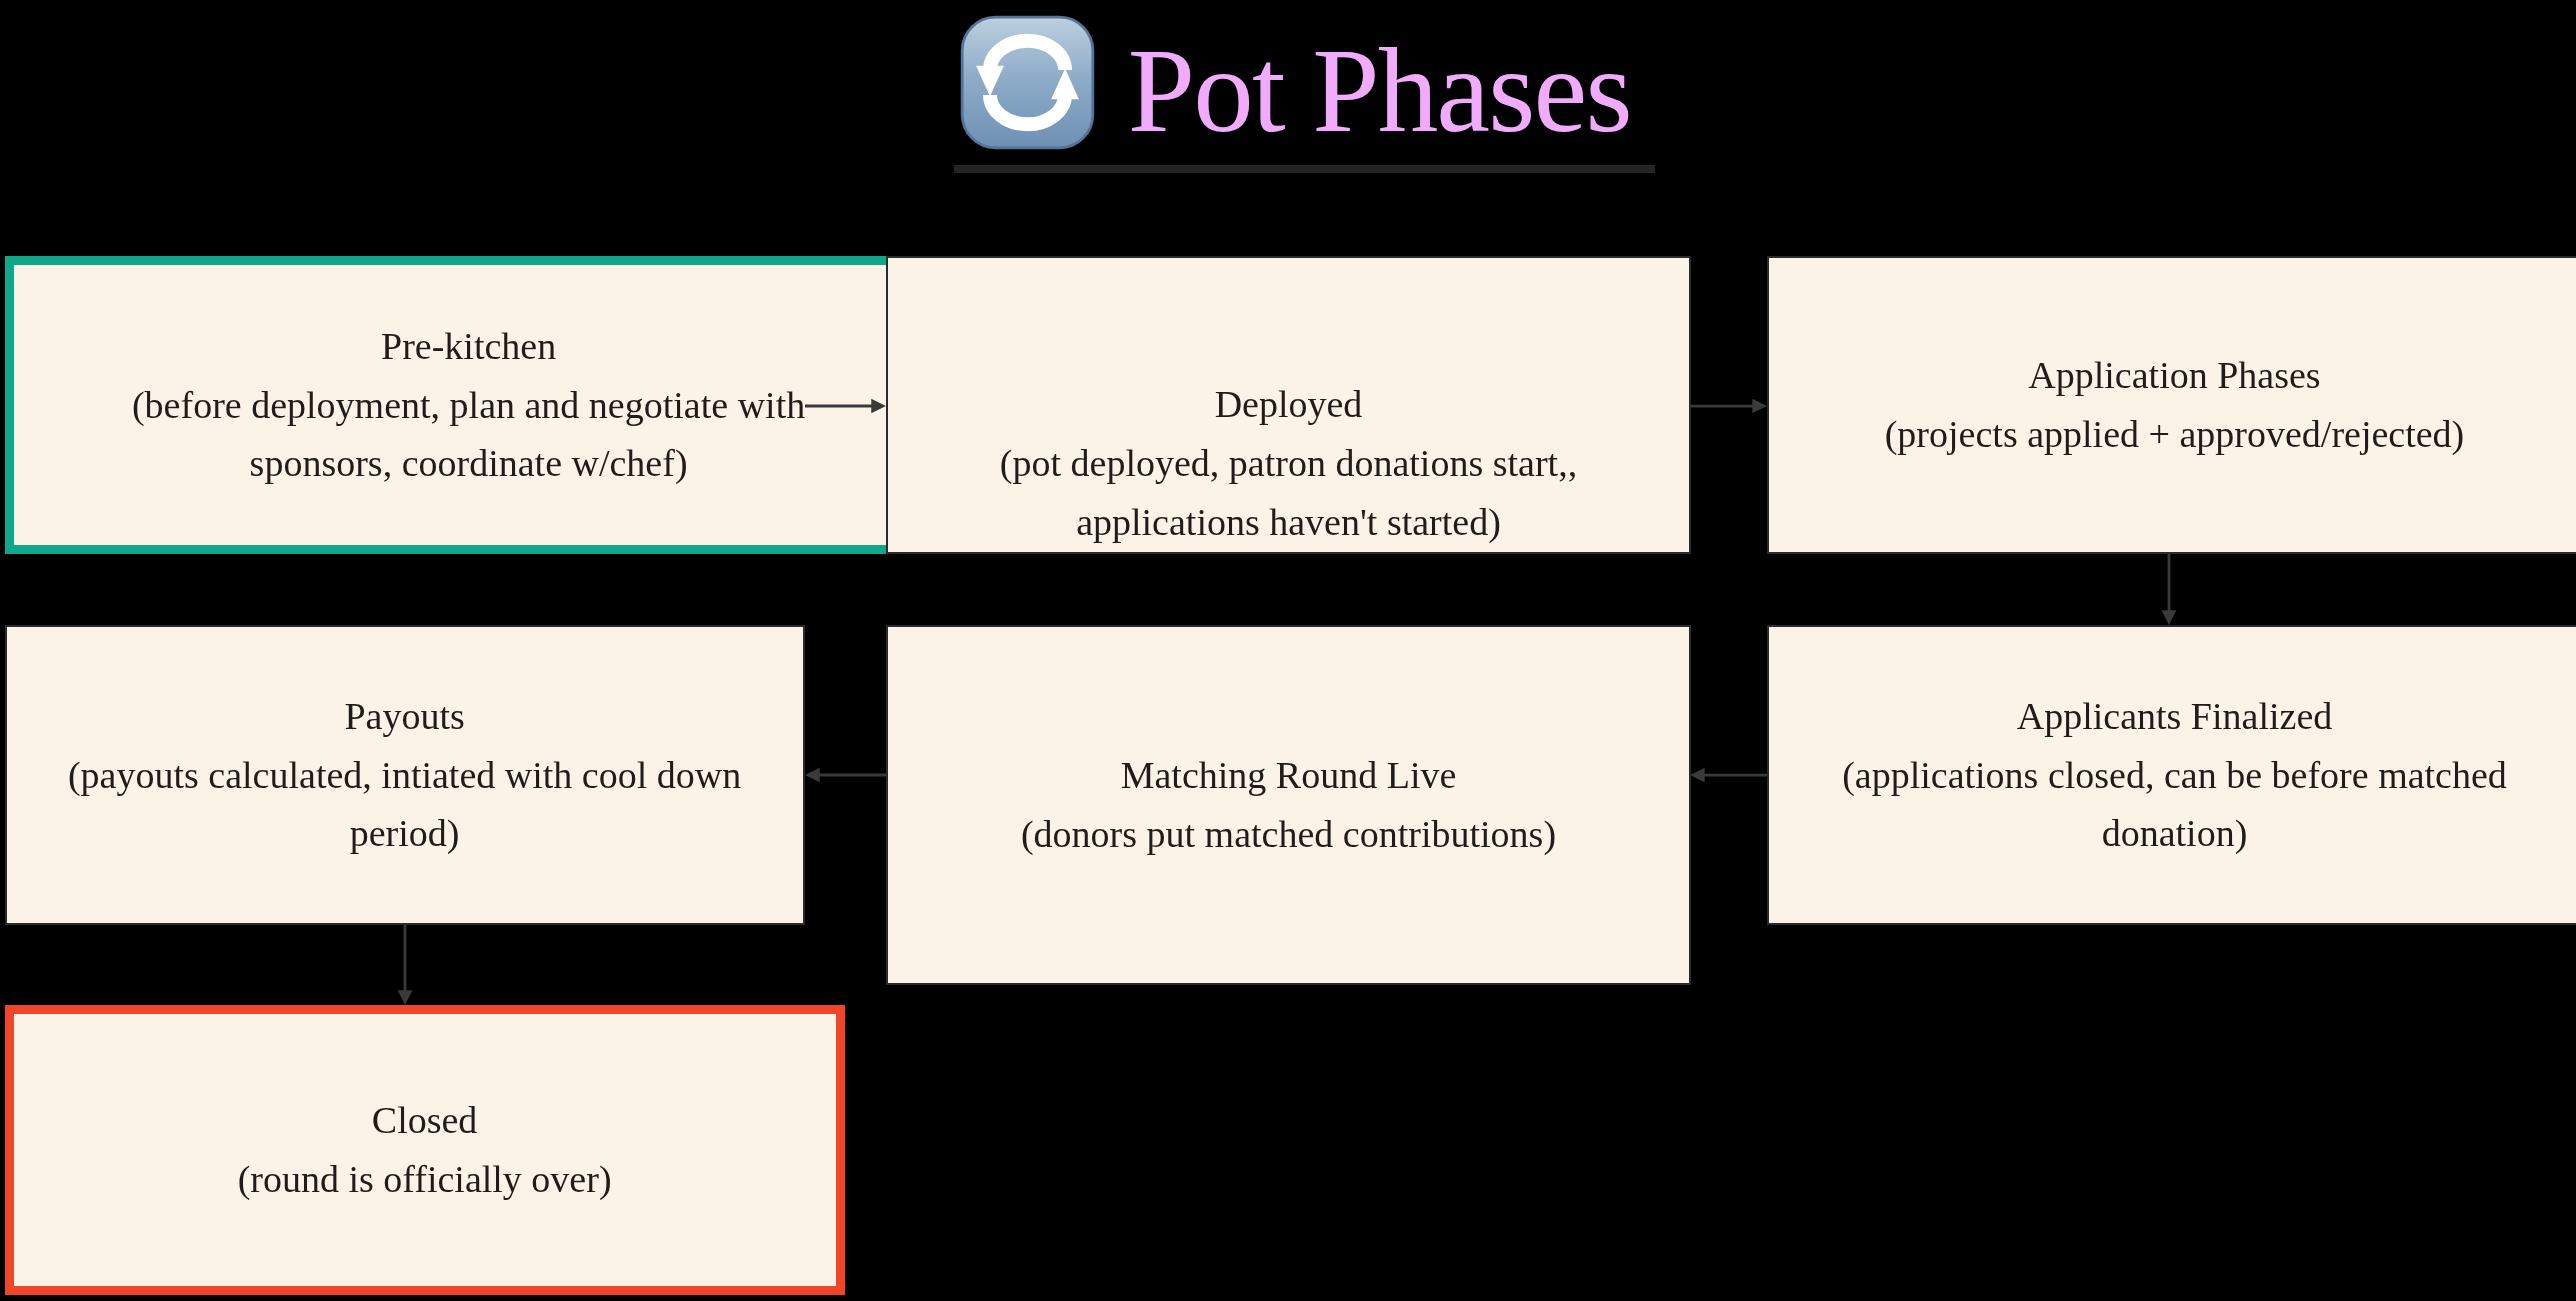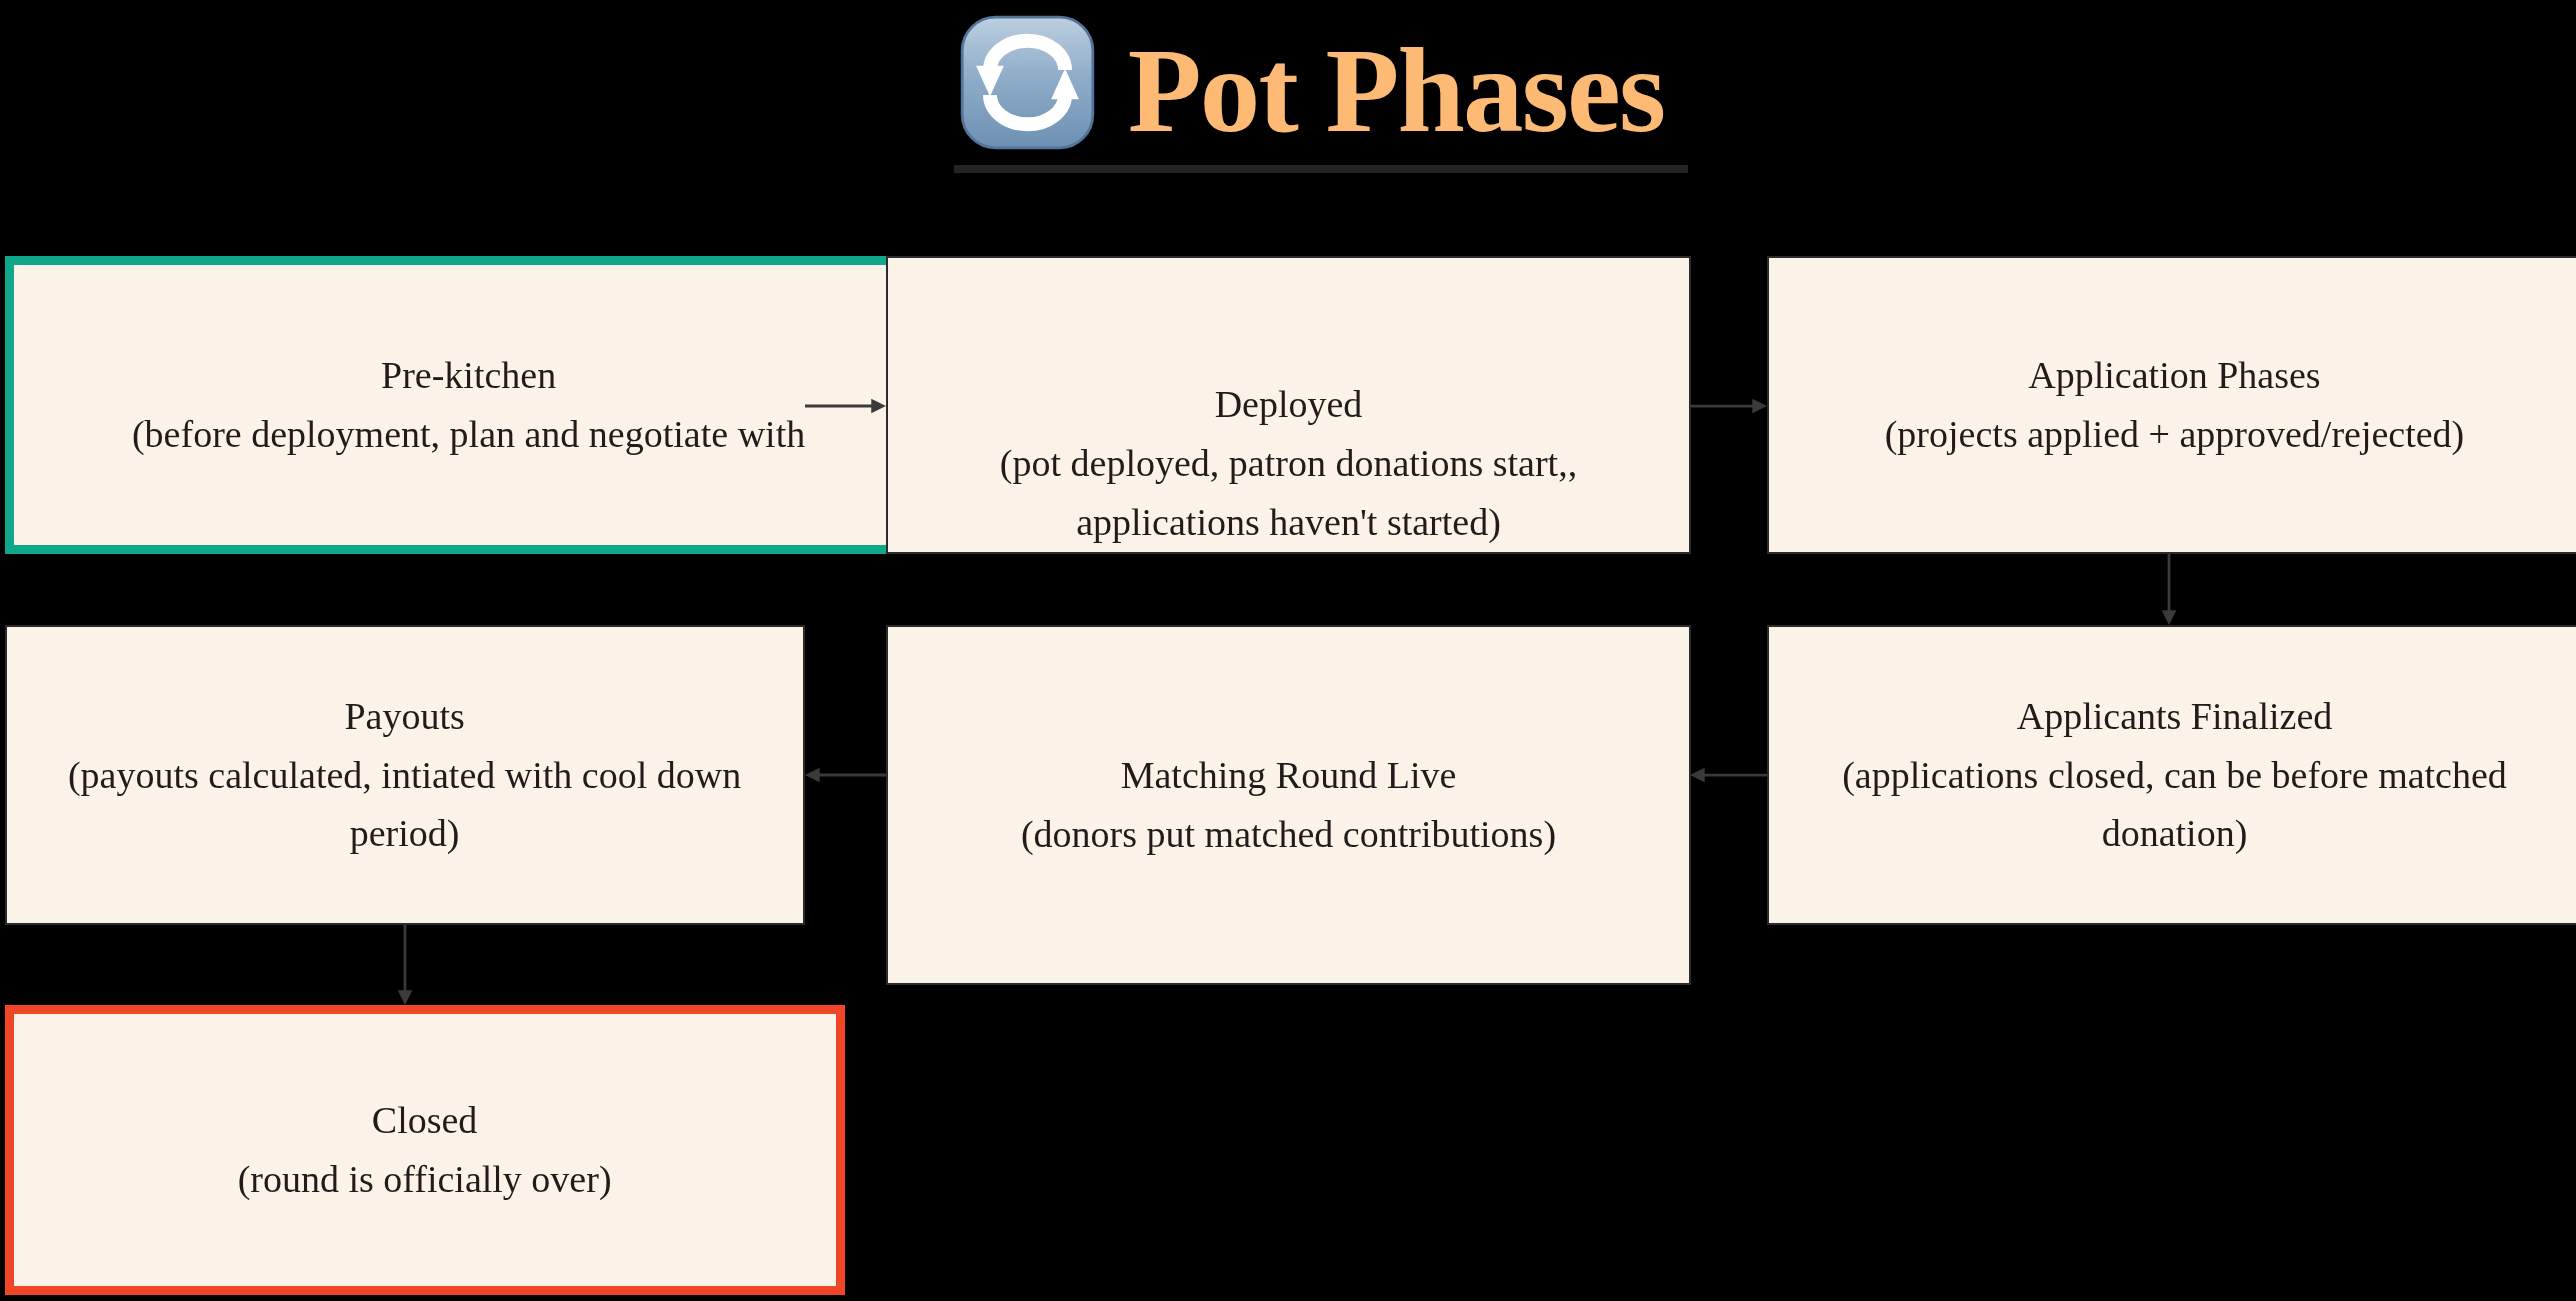--- a/index.html
+++ b/index.html
@@ -12,21 +12,21 @@
   }
   
   .title-wrap{
     position:absolute;left:954px;top:13px;
     display:flex;align-items:flex-end;gap:31px;
     border-bottom:8.2px solid #242424;
     padding:0 24px 9.2px 3.7px;
   }
   .title-text{
     font-size:121px;line-height:1;
-    color:#fdba74;font-weight:700;
+    color:#f0abfc;font-weight:400;
     white-space:nowrap;
     letter-spacing:-1.8px;
     padding-bottom:5.5px;
   }
   .emoji-icon{display:block;}
   
   .node{
     position:absolute;box-sizing:border-box;
     background:#FCF3E8;
     border:2.7px solid #2B2B2B;
@@ -78,20 +78,21 @@
         <polygon points="67,62 87,62 77,40" fill="#FFFFFF"></polygon>
       </svg>
     </span>
     <span class="title-text">Pot Phases</span>
   </div>
 
   <div class="node green" id="node-pre-kitchen">
     <span class="node-title">Pre-kitchen</span>
     <span class="node-desc">
       <span>(before deployment, plan and negotiate with</span>
+      <span>sponsors, coordinate w/chef)</span>
     </span>
   </div>
 
   <div class="node" id="node-deployed">
     <span class="node-title">Deployed</span>
     <span class="node-desc">
       <span>(pot deployed, patron donations start,,</span>
       <span>applications haven't started)</span>
     </span>
   </div>

